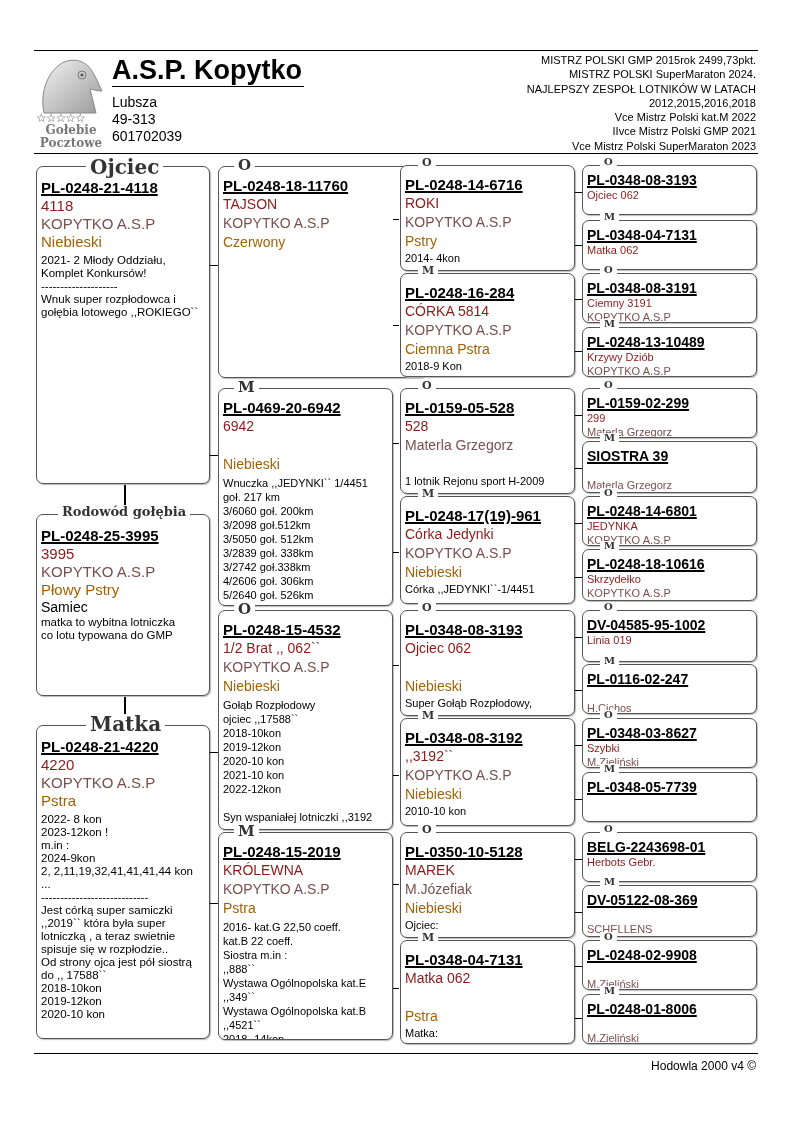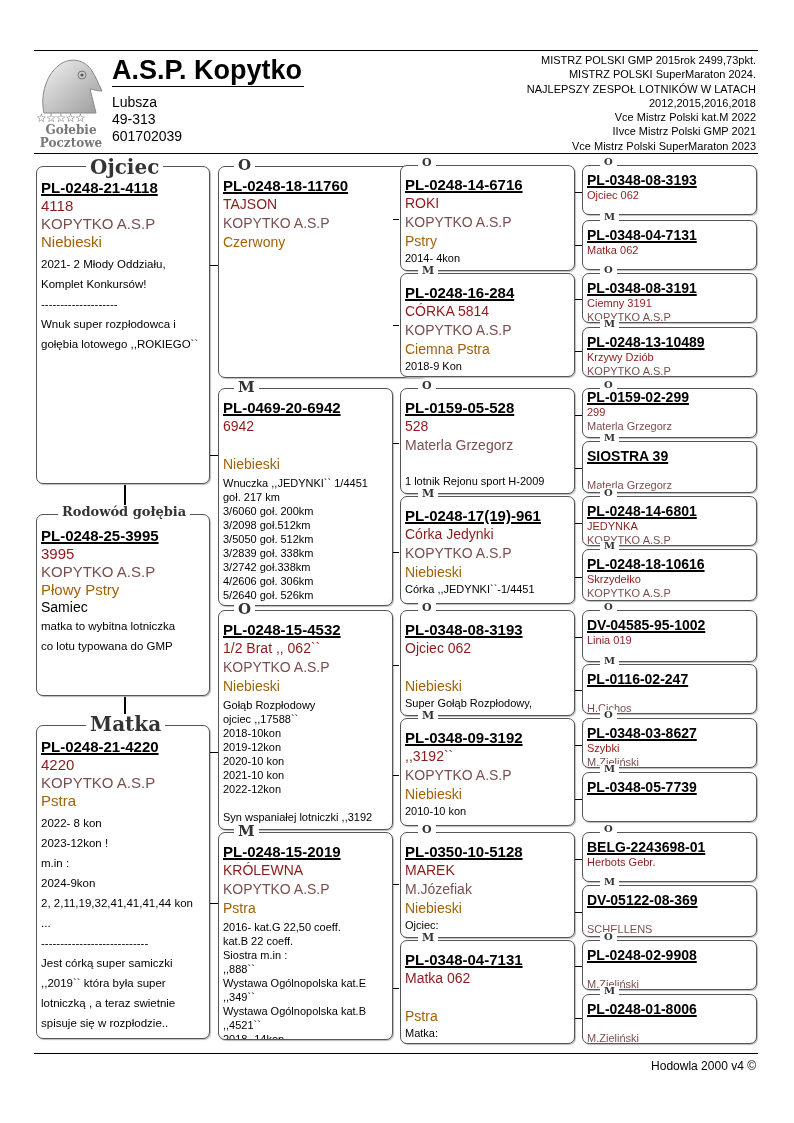--- a/index.html
+++ b/index.html
@@ -11,21 +11,21 @@
   .achv{position:absolute;right:38px;top:53px;text-align:right;font-size:11px;line-height:14.3px;}
   .box{position:absolute;border:1.3px solid #555;border-radius:7px;background:#fff;box-shadow:1px 1px 1px #bbb;overflow:hidden;}
   .legend{position:absolute;background:#fff;font-family:"DejaVu Serif",serif;font-weight:bold;color:#333;padding:0 4px;line-height:1;}
   .ring{font-weight:bold;text-decoration:underline;text-decoration-thickness:2px;white-space:nowrap;}
   .nm{color:#8b1a1a;}
   .own{color:#7a4f4f;}
   .col{color:#a16207;}
   .note{color:#000;white-space:pre-line;}
   .b1 .ring{font-size:15px;line-height:18px;}
   .b1 .nm,.b1 .own,.b1 .col{font-size:15px;line-height:18px;}
-  .b1 .note{font-size:11.5px;line-height:20px;}
+  .b1 .note{font-size:11.5px;line-height:13px;}
   .b3 .ring{font-size:15px;line-height:18px;}
   .b3 .nm,.b3 .own,.b3 .col{font-size:14px;line-height:19px;}
   .b3 .note{font-size:11px;line-height:14px;}
   .b4 .ring{font-size:14px;line-height:16px;}
   .b4 .nm,.b4 .own{font-size:11px;line-height:14px;}
   .line{position:absolute;background:#000;}
   .footer{position:absolute;right:38px;top:1059px;font-size:12px;}
 </style>
 </head>
 <body>
@@ -238,21 +238,21 @@
     <div class="ring">PL-0348-08-3193</div>
     <div class="nm" style="min-height: 19px;">Ojciec 062</div>
     <div class="own" style="min-height: 19px;"></div>
     <div class="col" style="min-height: 19px;">Niebieski</div>
     <div class="note">Super Gołąb Rozpłodowy,</div>
   </div>
 <div class="legend" style="left: 418px; top: 602px; font-size: 11px;">O</div>
 <div class="line" style="left: 575px; top: 637px; width: 7px; height: 1px;"></div>
 <div class="line" style="left: 575px; top: 690px; width: 7px; height: 1px;"></div>
 <div class="box b3" style="left: 400px; top: 718px; width: 175px; height: 108px; padding: 10px 0px 0px 4px; box-sizing: border-box;">
-    <div class="ring">PL-0348-09-3192</div>
+    <div class="ring">PL-0348-08-3192</div>
     <div class="nm" style="min-height: 19px;">,,3192``</div>
     <div class="own" style="min-height: 19px;">KOPYTKO A.S.P</div>
     <div class="col" style="min-height: 19px;">Niebieski</div>
     <div class="note">2010-10 kon</div>
   </div>
 <div class="legend" style="left: 418px; top: 710px; font-size: 11px;">M</div>
 <div class="line" style="left: 575px; top: 745px; width: 7px; height: 1px;"></div>
 <div class="line" style="left: 575px; top: 799px; width: 7px; height: 1px;"></div>
 <div class="box b3" style="left: 400px; top: 832px; width: 175px; height: 106px; padding: 10px 0px 0px 4px; box-sizing: border-box;">
     <div class="ring">PL-0350-10-5128</div>
@@ -291,21 +291,21 @@
     <div class="nm" style="min-height: 14px;">Ciemny 3191</div>
     <div class="own">KOPYTKO A.S.P</div>
   </div>
 <div class="legend" style="left: 600px; top: 265px; font-size: 10px;">O</div>
 <div class="box b4" style="left: 582px; top: 327px; width: 175px; height: 50px; padding: 6px 0px 0px 4px; box-sizing: border-box;">
     <div class="ring">PL-0248-13-10489</div>
     <div class="nm" style="min-height: 14px;">Krzywy Dziób</div>
     <div class="own">KOPYTKO A.S.P</div>
   </div>
 <div class="legend" style="left: 600px; top: 319px; font-size: 10px;">M</div>
-<div class="box b4" style="left: 582px; top: 388px; width: 175px; height: 50px; padding: 0 0px 0px 4px; box-sizing: border-box;">
+<div class="box b4" style="left: 582px; top: 388px; width: 175px; height: 50px; padding: 6px 0px 0px 4px; box-sizing: border-box;">
     <div class="ring">PL-0159-02-299</div>
     <div class="nm" style="min-height: 14px;">299</div>
     <div class="own">Materla Grzegorz</div>
   </div>
 <div class="legend" style="left: 600px; top: 380px; font-size: 10px;">O</div>
 <div class="box b4" style="left: 582px; top: 441px; width: 175px; height: 52px; padding: 6px 0px 0px 4px; box-sizing: border-box;">
     <div class="ring">SIOSTRA 39</div>
     <div class="nm" style="min-height: 14px;"></div>
     <div class="own">Materla Grzegorz</div>
   </div>

